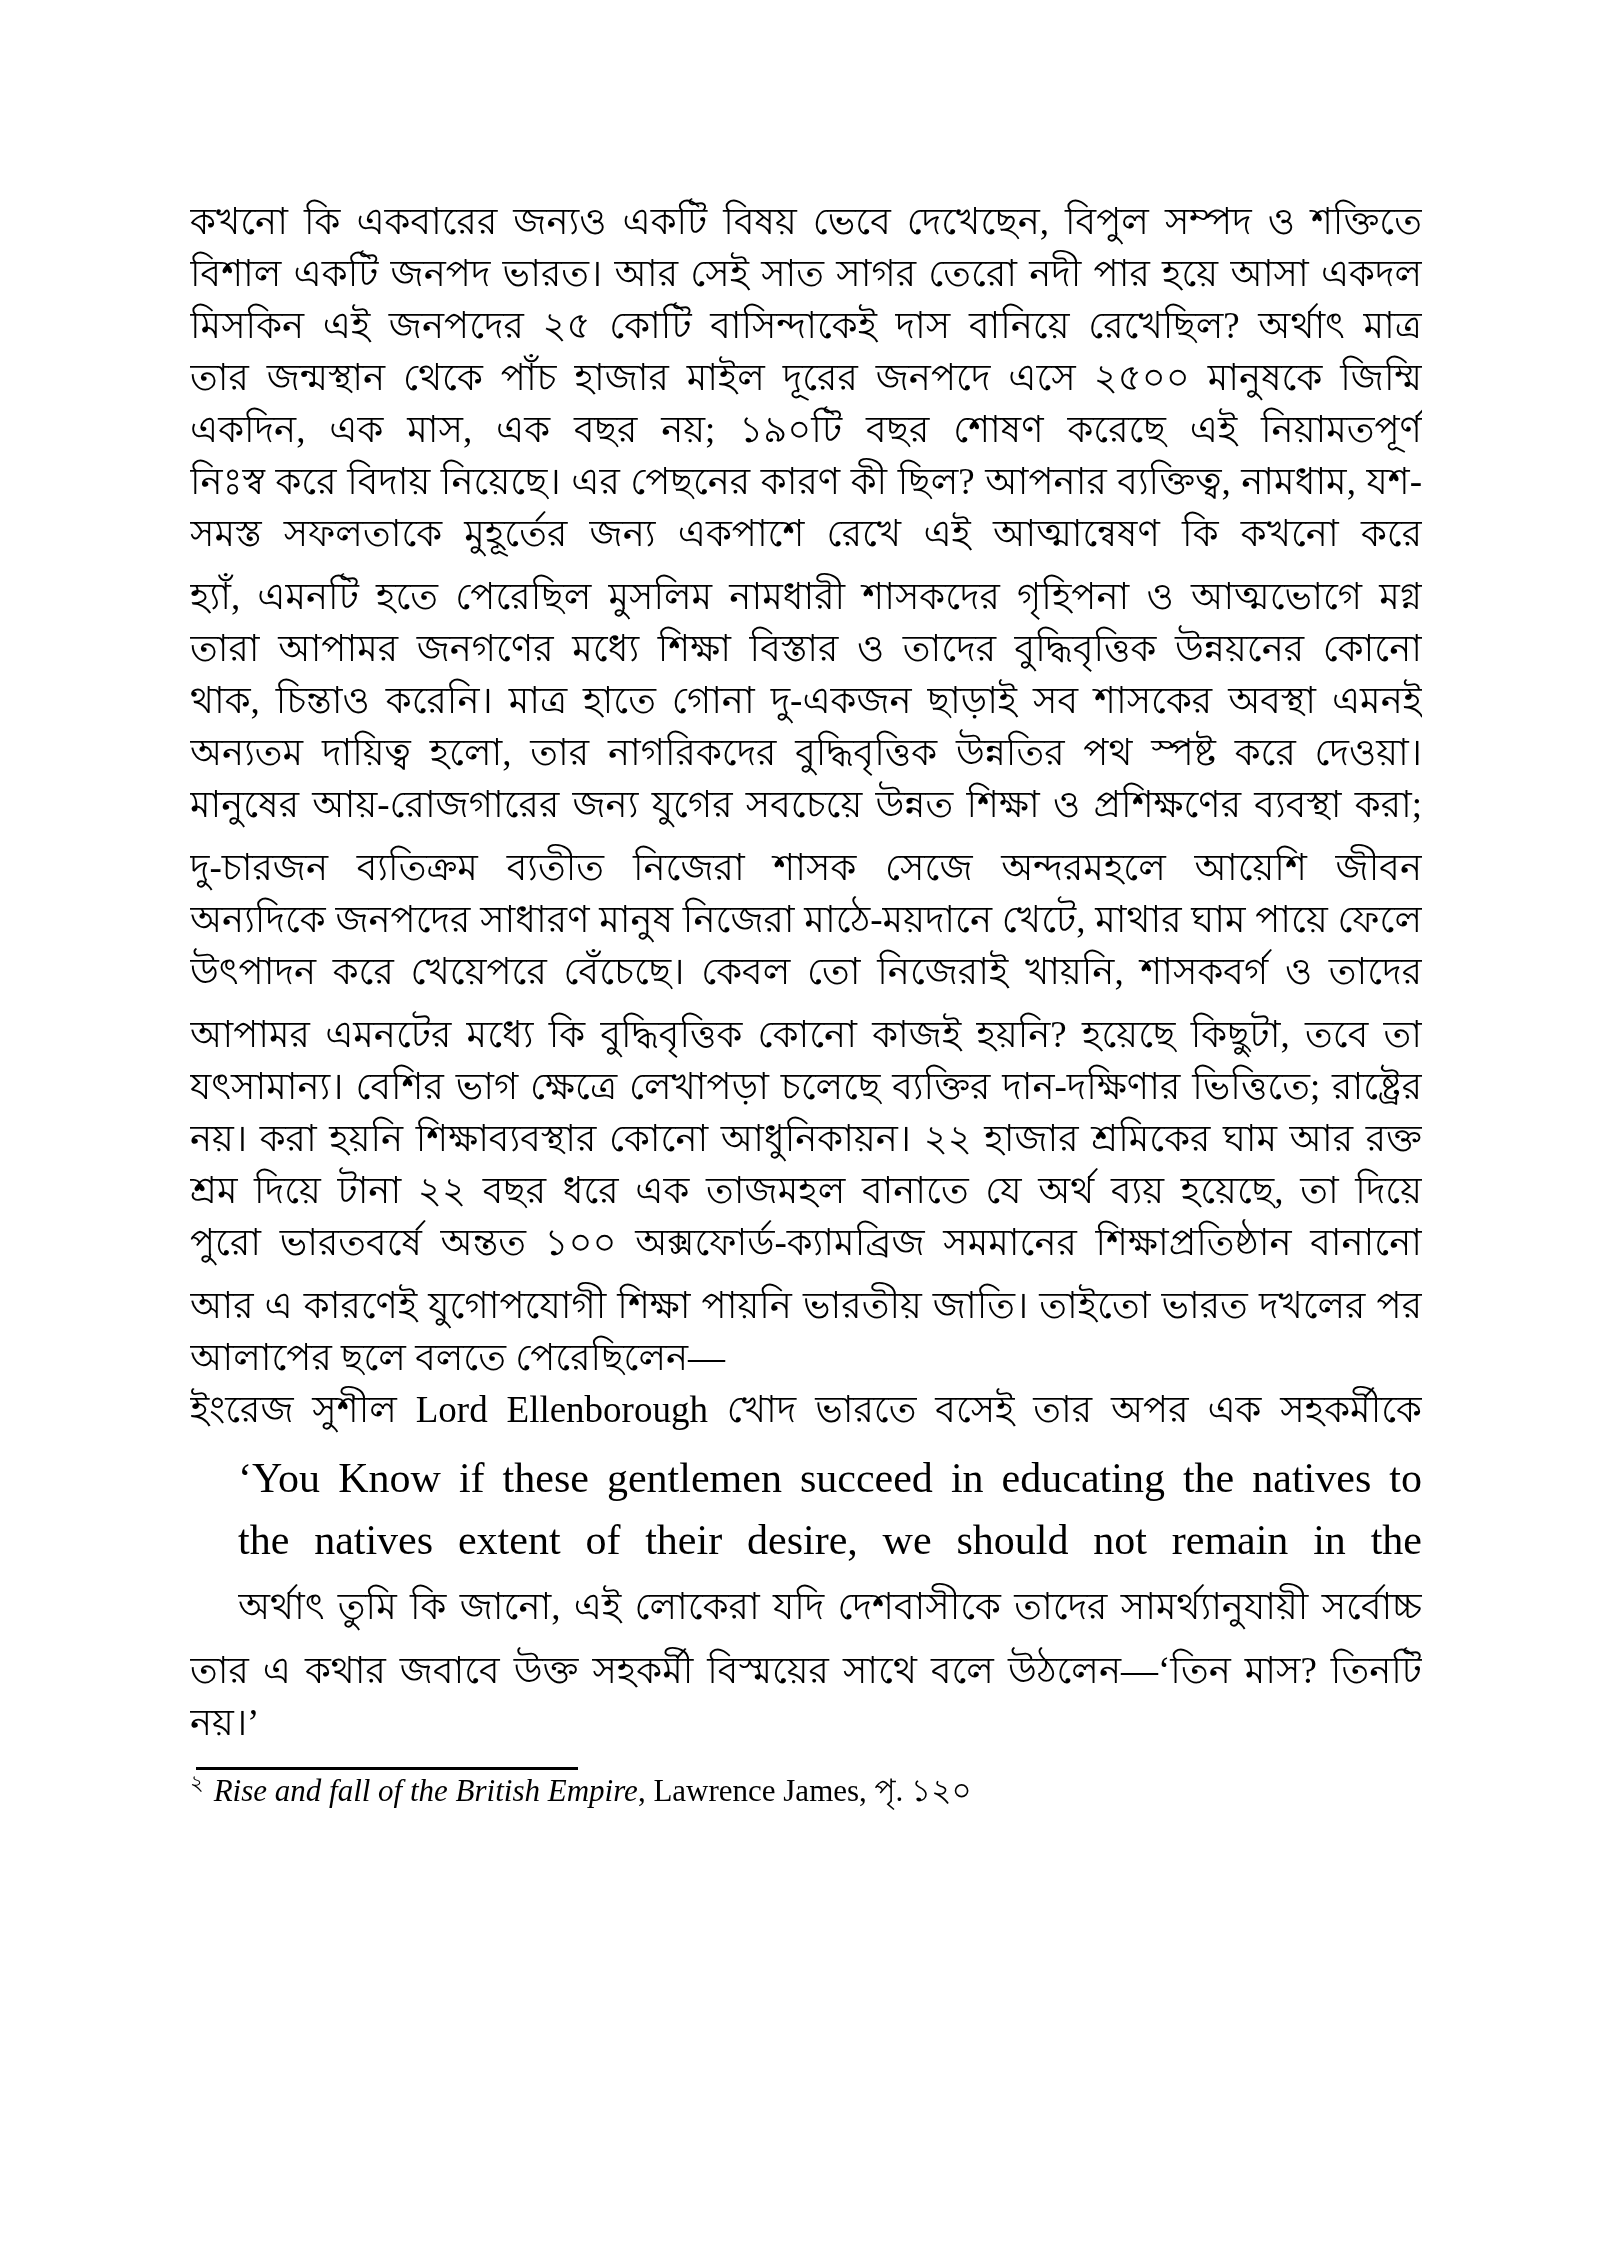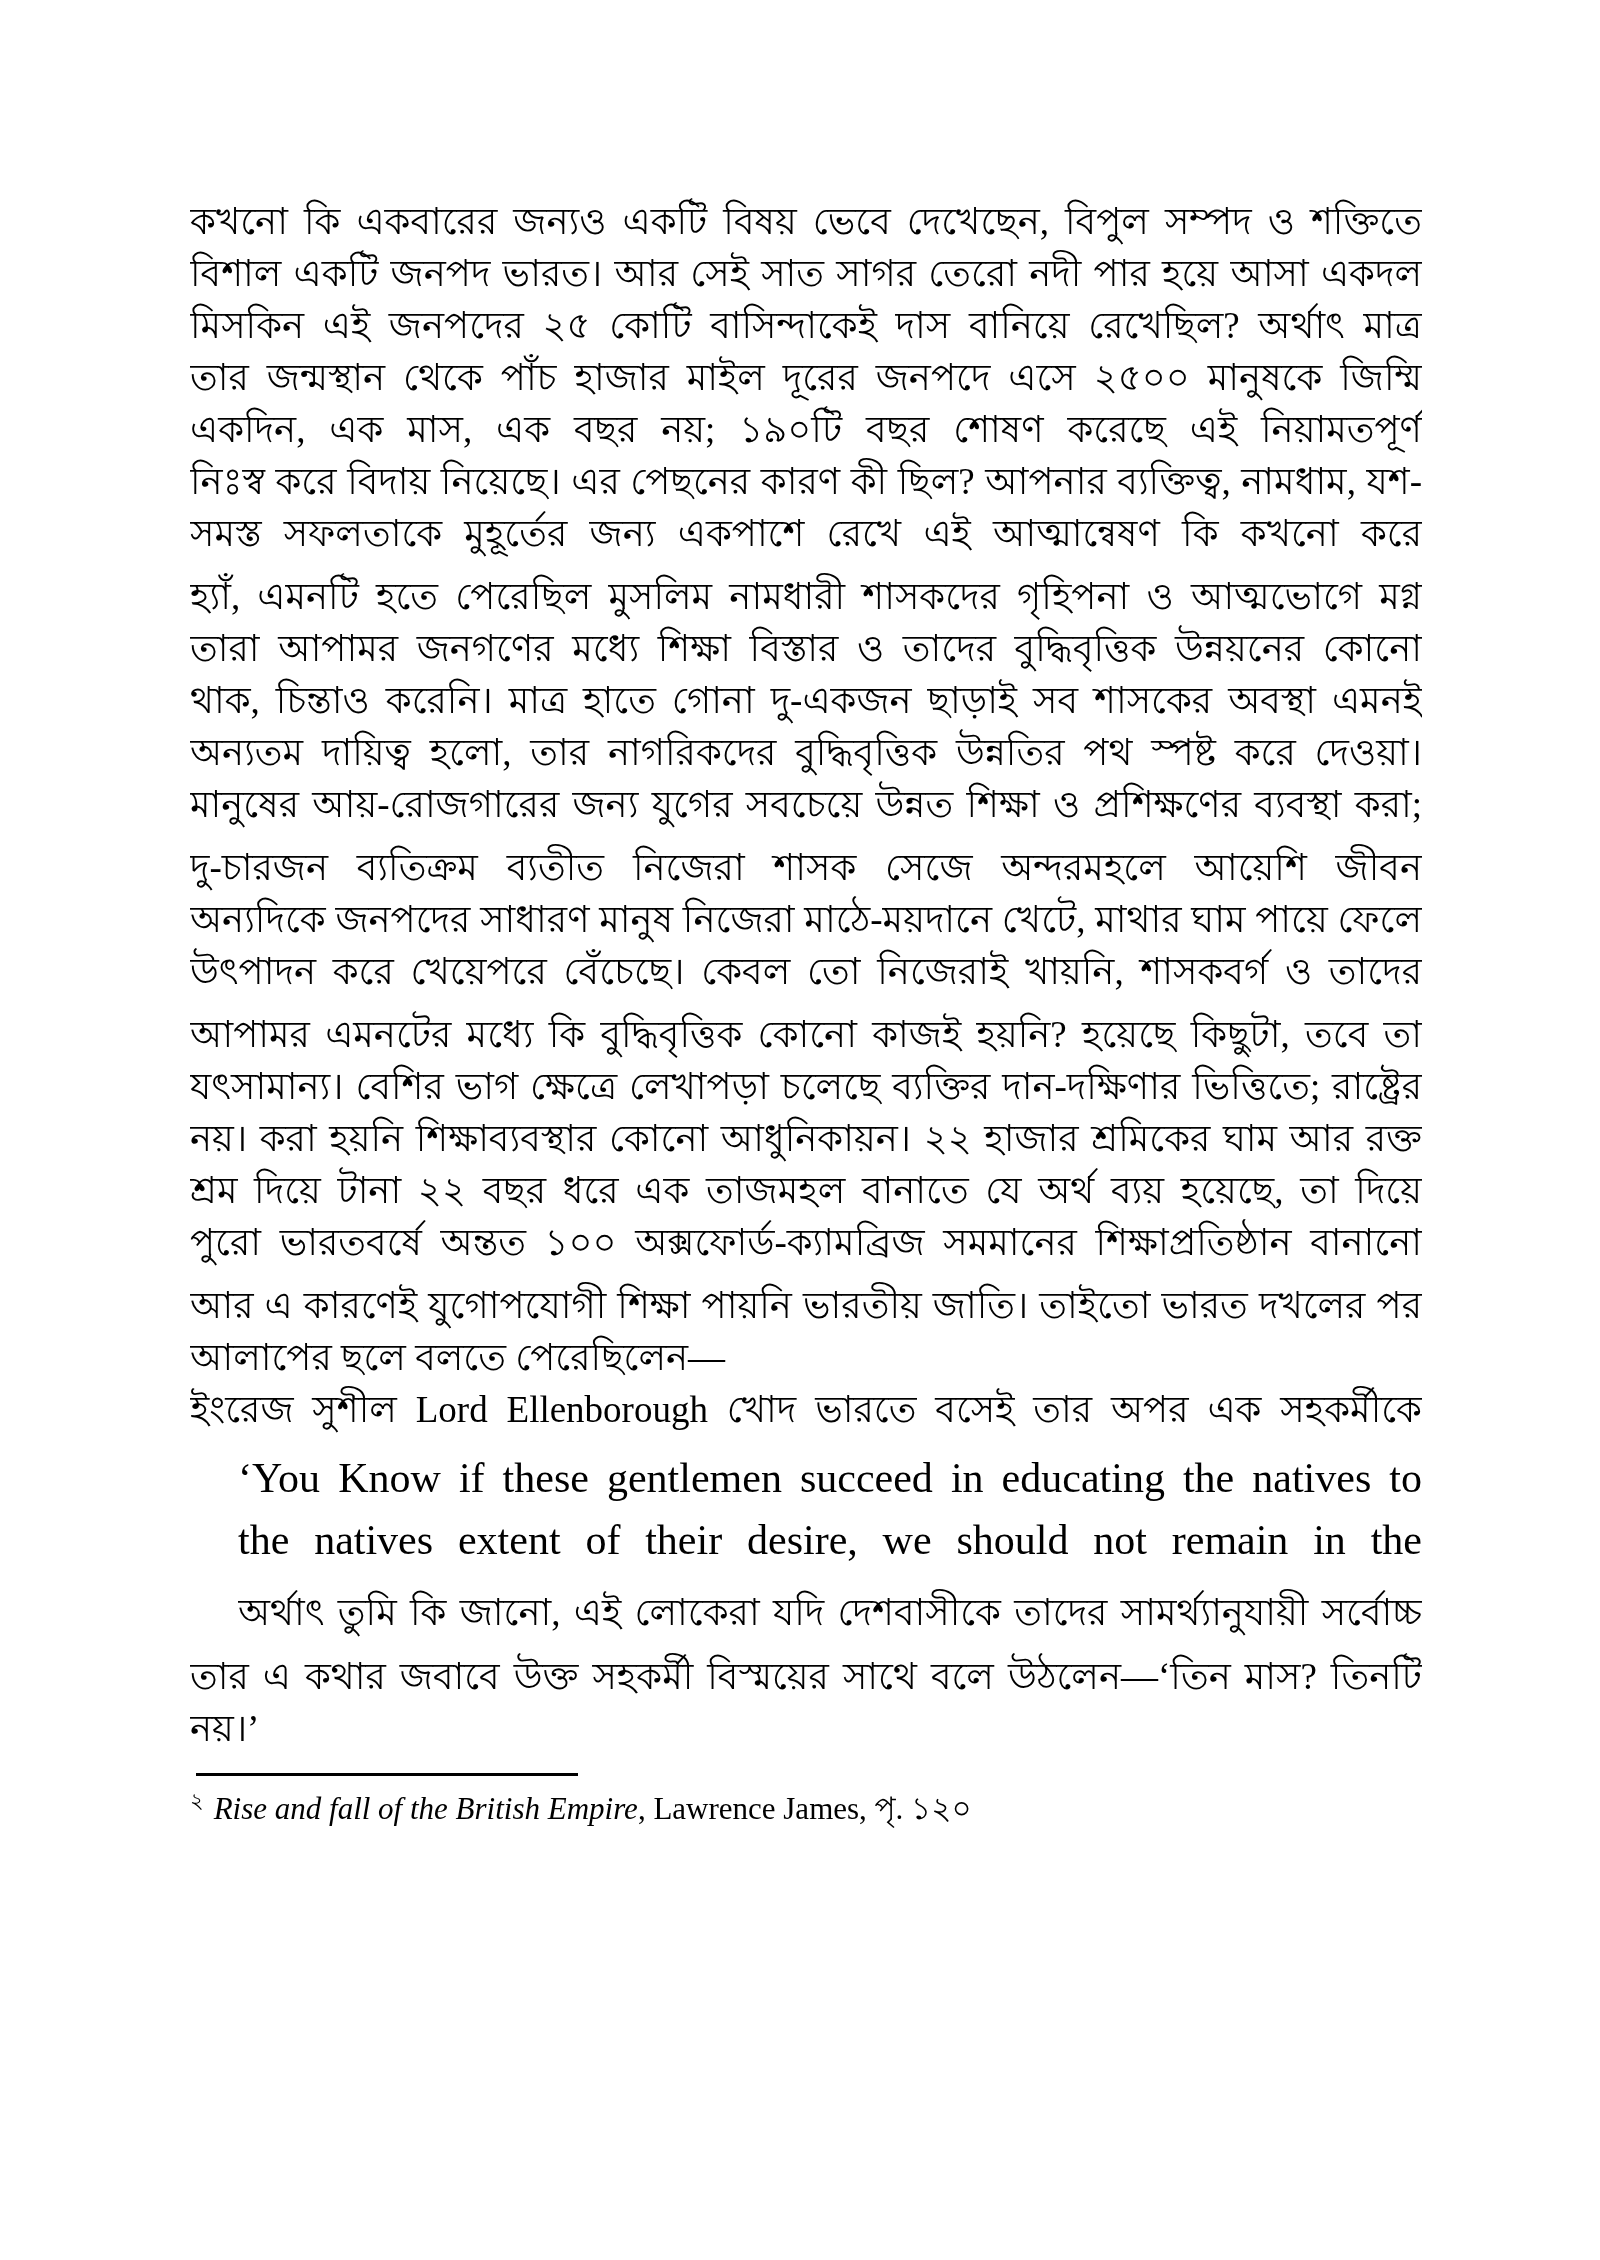--- a/index.html
+++ b/index.html
@@ -28,21 +28,21 @@
     overflow: hidden;
     text-align: justify;
     text-align-last: justify;
     -moz-text-align-last: justify;
   }
   .b-line.lastline {
     text-align-last: left;
     -moz-text-align-last: left;
   }
   .quote-en {
-    margin: 10px 0 16px 0;
+    margin: 10px 0 10px 0;
     padding-left: 48px;
   }
   .q-line {
     font-size: 42px;
     line-height: 62px;
     max-height: 62px;
     overflow: hidden;
     text-align: justify;
     text-align-last: justify;
     -moz-text-align-last: justify;
@@ -61,21 +61,20 @@
     line-height: 0;
     vertical-align: super;
   }
   .footnote-rule {
     margin: 18px 0 0 6px;
     width: 382px;
     height: 3px;
     background: #000000;
   }
   .footnote {
-    margin-top: 12px;
     font-size: 31px;
     line-height: 42px;
   }
   .footnote .marker {
     font-size: 21px;
     vertical-align: super;
     line-height: 0;
     margin-right: 10px;
   }
   .it { font-style: italic; }

